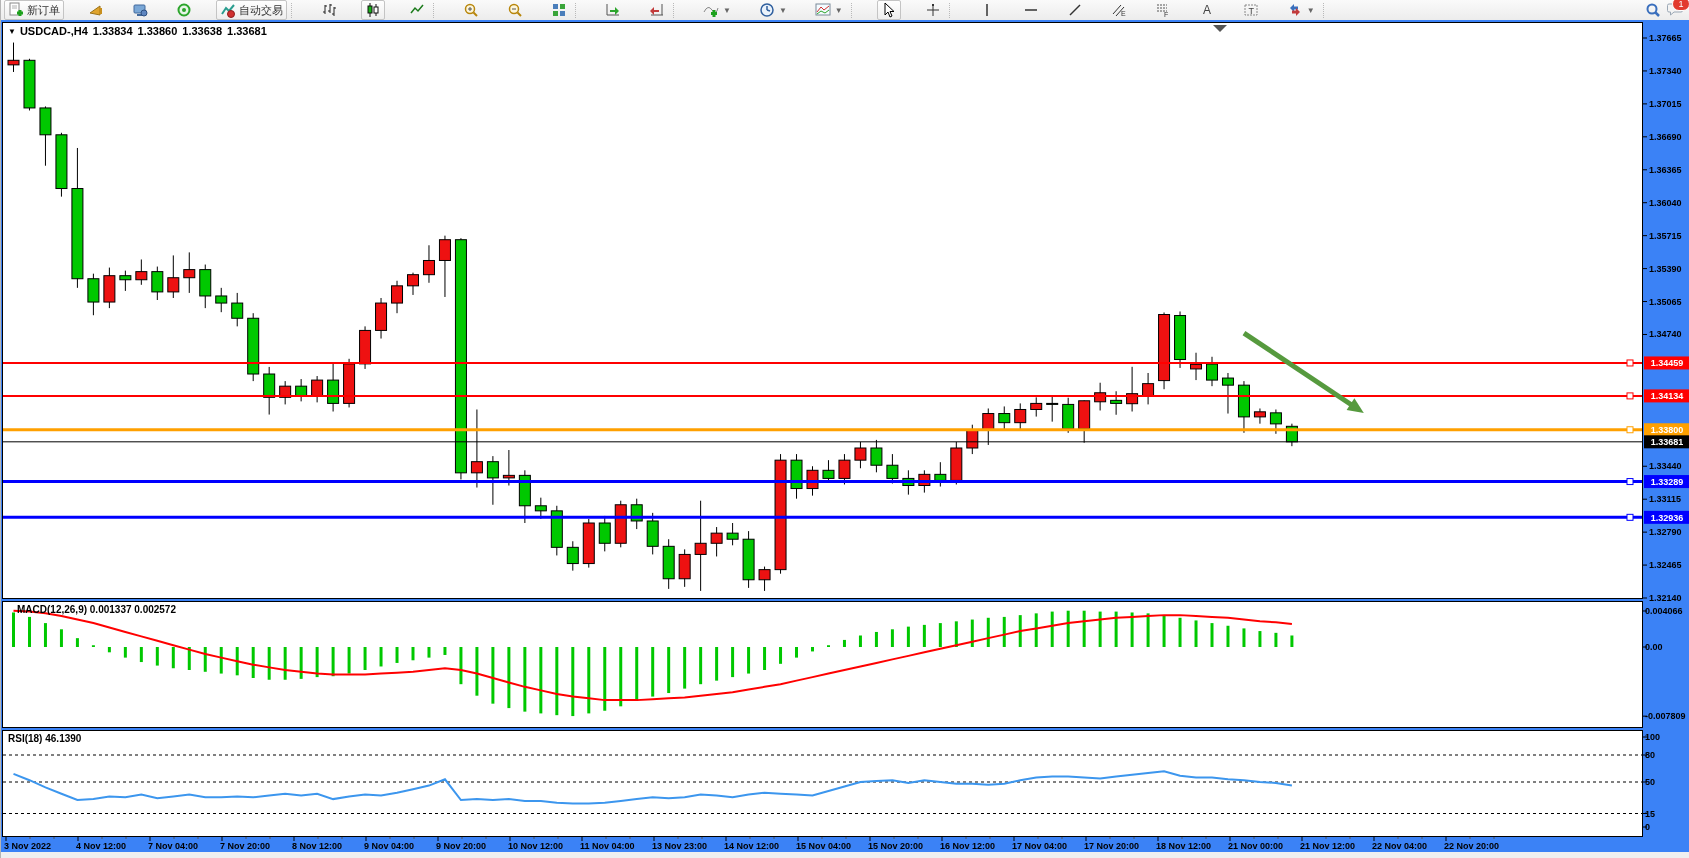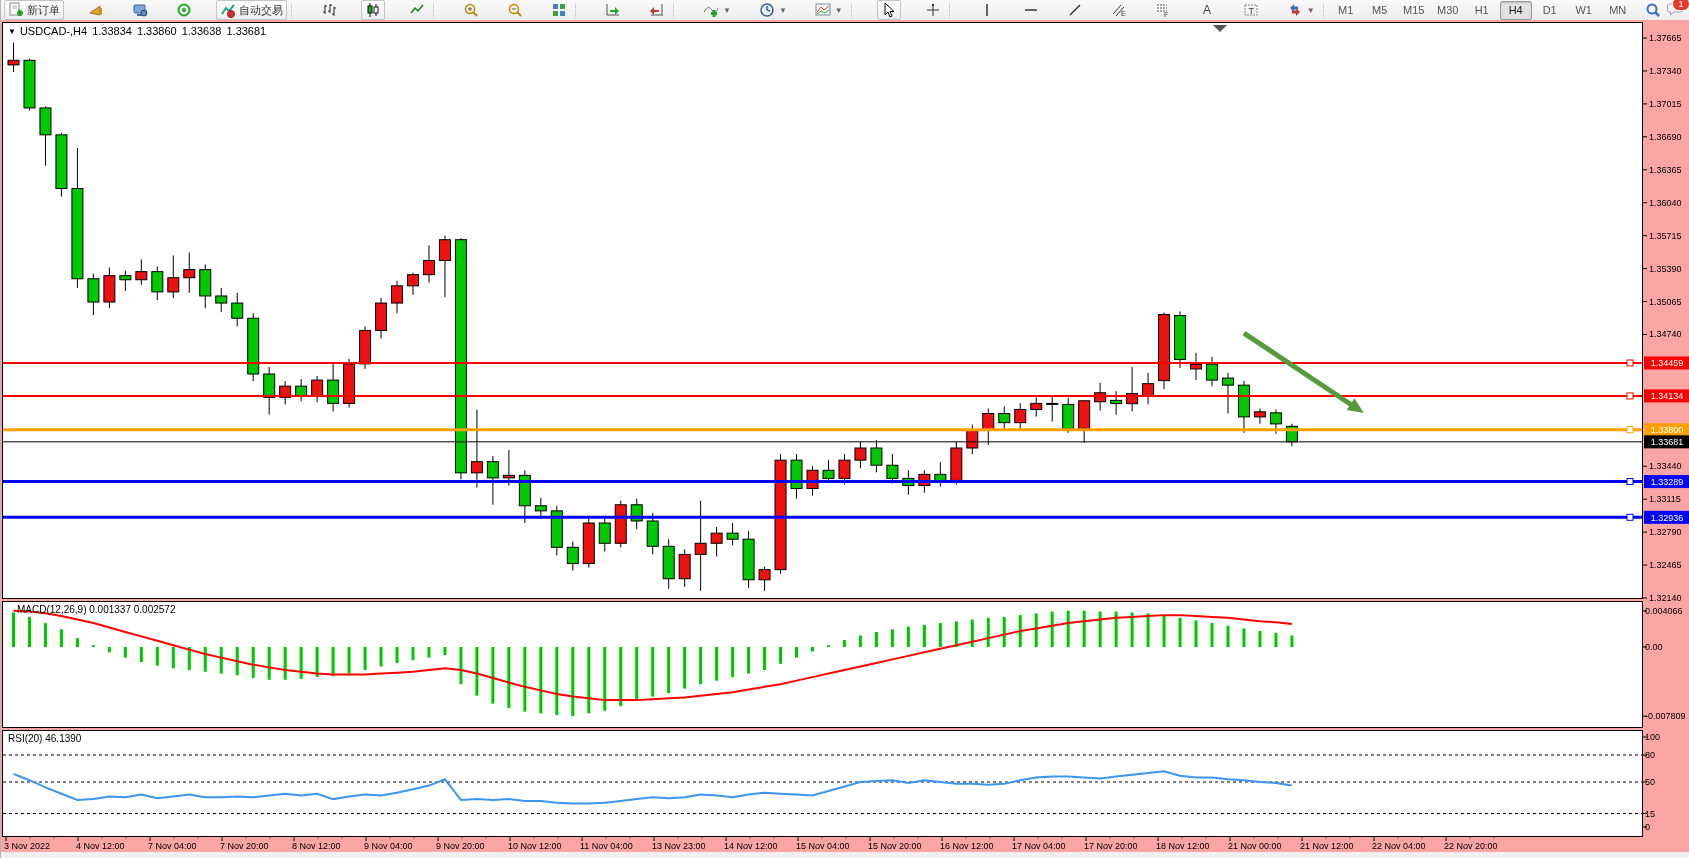--- a/index.html
+++ b/index.html
@@ -14,21 +14,21 @@
   .tf-group{display:flex;align-items:center;}
   .tfbtn{height:17px;min-width:24px;display:flex;align-items:center;justify-content:center;
          padding:0 3px;margin:0 1px;color:#555;border:1px solid transparent;border-radius:2px;font-size:11px;}
   .tfbtn.active{background:#e2e2e0;border:1px solid #9a9a9a;box-shadow:inset 0 1px 2px rgba(0,0,0,.18);color:#222;}
   .caret{font-size:8px;color:#666;margin-left:1px;}
   .toolbar-right{margin-left:auto;display:flex;align-items:center;gap:6px;padding-right:6px;}
   .chat-wrap{position:relative;}
   .badge{position:absolute;top:-4px;right:-6px;min-width:12px;height:12px;border-radius:7px;background:#e23a2e;
          color:#fff;font-size:9px;line-height:12px;text-align:center;padding:0 2px;border:1px solid #fff;}
   
-  .chartwrap{position:absolute;left:0;top:20px;width:1689px;height:838px;background:#fca5a5;}
+  .chartwrap{position:absolute;left:0;top:20px;width:1689px;height:838px;background:#3b82f6;font-weight:bold;}
   .graybottom{position:absolute;left:0;top:832px;width:1689px;height:6px;background:#f0f0f0;}
   .hdr{position:absolute;font-size:11px;color:#000;white-space:nowrap;z-index:5;}
   .hdr .tri{font-size:8px;margin-right:4px;vertical-align:1px;}
   .hdr span{margin-right:5px;}
   #main-hdr{left:7px;top:5px;}
   #macd-hdr{left:7px;top:584px;font-size:10px;margin-left:9px;}
   #rsi-hdr{left:7px;top:713px;font-size:10px;}
   svg text{font-family:"Liberation Sans",sans-serif;}
 </style>
 </head>
@@ -221,31 +221,20 @@
         </svg>
     </div>
     <div class="tbtn">
       <svg width="16" height="16">
           <path d="M3 6 L7 2 L7 4.5 L11 4.5 L11 7.5 L7 7.5 L7 10 Z" fill="#3a6fbd"></path>
           <path d="M13 10 L9 14 L9 11.5 L5 11.5 L5 8.5 L9 8.5 L9 6 Z" fill="#c23b3b"></path>
         </svg>
       <span class="caret">▼</span>
     </div>
     <div class="tsep"></div>
-    <div class="tf-group" id="tf-group">
-        <div class="tfbtn">M1</div>
-        <div class="tfbtn">M5</div>
-        <div class="tfbtn">M15</div>
-        <div class="tfbtn">M30</div>
-        <div class="tfbtn">H1</div>
-        <div class="tfbtn active">H4</div>
-        <div class="tfbtn">D1</div>
-        <div class="tfbtn">W1</div>
-        <div class="tfbtn">MN</div>
-      </div>
     <div class="toolbar-right">
       <svg width="16" height="16">
           <circle cx="7" cy="7" r="4.5" fill="none" stroke="#3a6fbd" stroke-width="2"></circle>
           <line x1="10.5" y1="10.5" x2="14" y2="14" stroke="#3a6fbd" stroke-width="2.5"></line>
         </svg>
       <div class="chat-wrap">
         <svg width="17" height="16">
             <path d="M2 3 h12 a1.5 1.5 0 0 1 1.5 1.5 v5 a1.5 1.5 0 0 1 -1.5 1.5 h-7 l-3.5 3 v-3 h-1.5 a1.5 1.5 0 0 1 -1.5 -1.5 v-5 A1.5 1.5 0 0 1 2 3 Z" fill="#f4f4f4" stroke="#9aa7b4"></path>
           </svg>
         <div class="badge">1</div>
@@ -254,21 +243,21 @@
   </div>
 
   <div class="chartwrap">
     <div class="hdr" id="main-hdr">
       <span class="tri">▼</span><span>USDCAD-,H4</span><span>1.33834</span><span>1.33860</span><span>1.33638</span><span>1.33681</span>
     </div>
     <div class="hdr" id="macd-hdr">
       <span>MACD(12,26,9) 0.001337 0.002572</span>
     </div>
     <div class="hdr" id="rsi-hdr">
-      <span>RSI(20) 46.1390</span>
+      <span>RSI(18) 46.1390</span>
     </div>
     <svg id="chart-svg" width="1689" height="838">
         <g>
           <rect x="1.5" y="2.5" width="1640" height="576" fill="#fff" stroke="#000"></rect>
           <rect x="1.5" y="581.5" width="1640" height="126" fill="#fff" stroke="#000"></rect>
           <rect x="1.5" y="710.5" width="1640" height="106" fill="#fff" stroke="#000"></rect>
           <line x1="1641" y1="18" x2="1646" y2="18" stroke="#000"></line>
           <text x="1648" y="21" font-size="9" fill="#000">1.37665</text>
           <line x1="1641" y1="50.94199999999975" x2="1646" y2="50.94199999999975" stroke="#000"></line>
           <text x="1648" y="53.94199999999975" font-size="9" fill="#000">1.37340</text>

